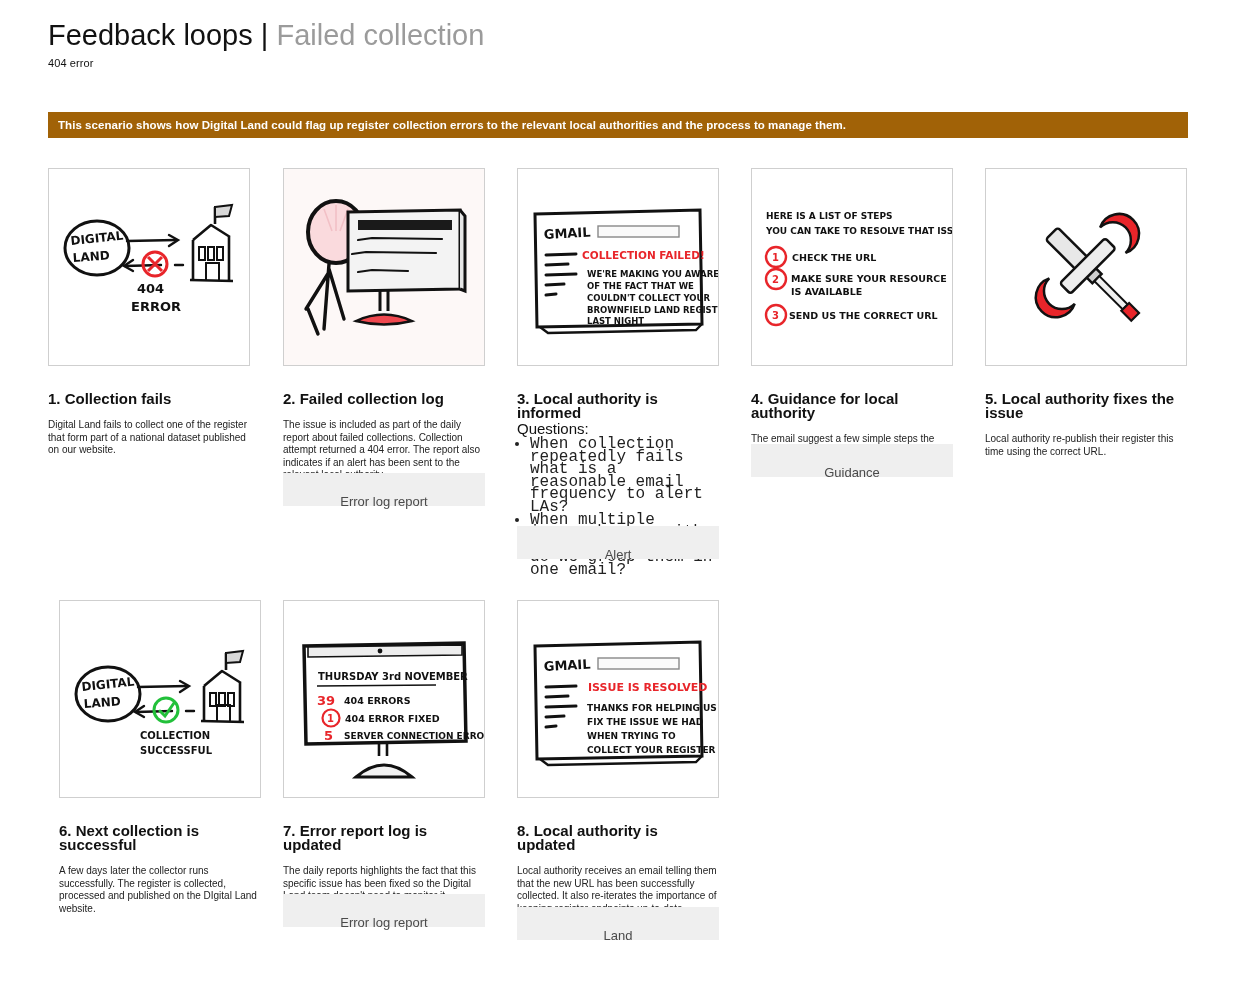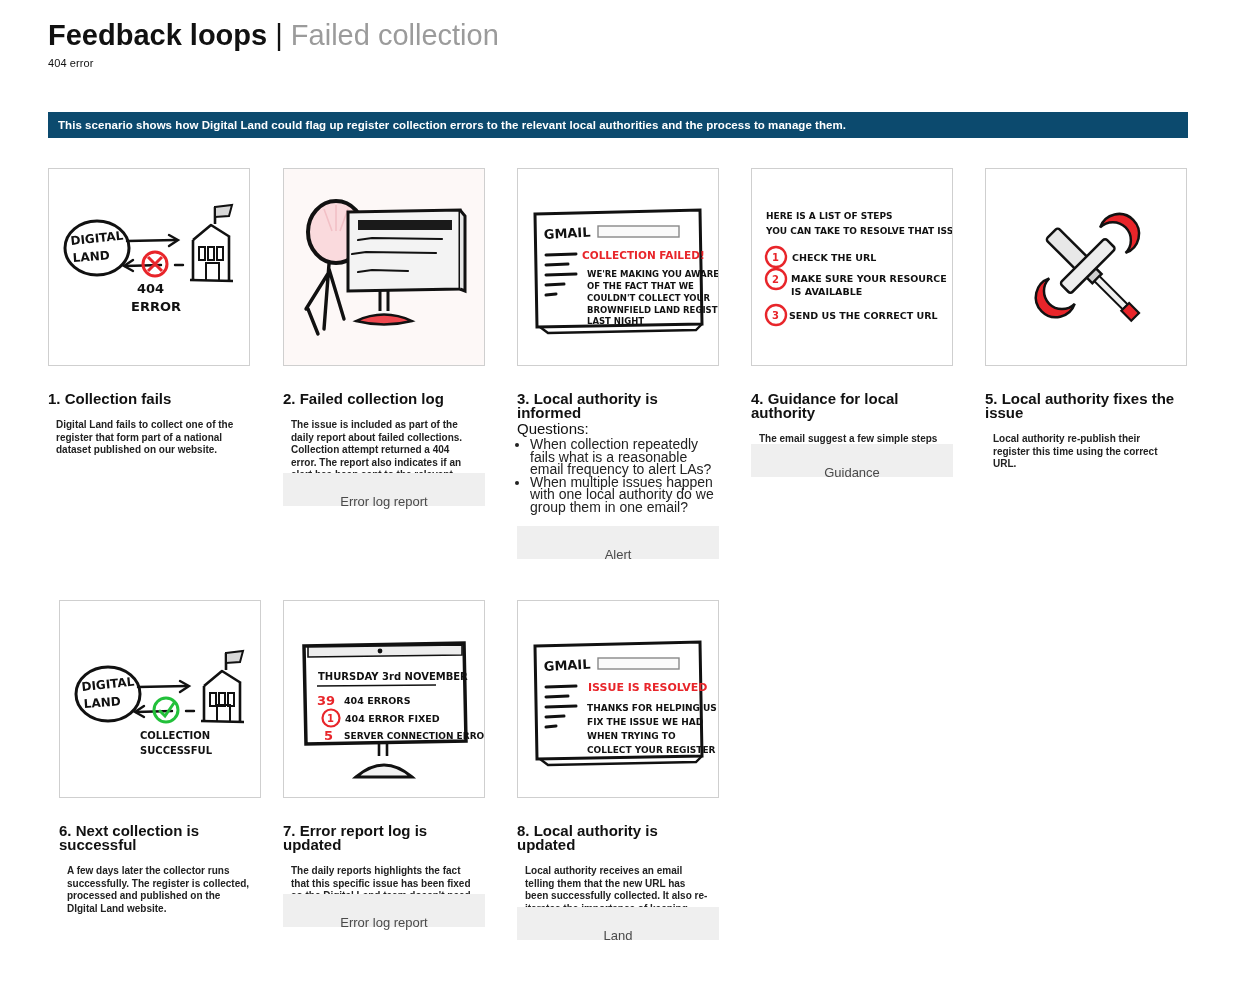--- a/index.html
+++ b/index.html
@@ -22,21 +22,21 @@
     left: 48px;
     top: 18px;
   }
   .title-line {
     font-size: 29px;
     line-height: 34px;
     white-space: nowrap;
   }
   .title-main {
     color: #111111;
-    font-weight: bold;
+    font-weight: normal;
   }
   .title-sep {
     color: #111111;
     font-weight: normal;
   }
   .title-sub {
     color: #9b9b9b;
     font-weight: normal;
   }
   .title-kicker {
@@ -47,21 +47,21 @@
     letter-spacing: 0.1px;
   }
 
   
   .scenario-banner {
     position: absolute;
     left: 48px;
     top: 112px;
     width: 1140px;
     height: 26px;
-    background: #0c4a6e;
+    background: #a16207;
     display: flex;
     align-items: center;
   }
   .scenario-banner .banner-text {
     color: #ffffff;
     font-size: 11.5px;
     font-weight: bold;
     padding-left: 10px;
     letter-spacing: 0.05px;
     white-space: nowrap;
@@ -96,32 +96,33 @@
     color: #111111;
     margin-top: 26px;
     line-height: 14px;
   }
   .card-body {
     font-size: 10px;
     line-height: 12.6px;
     color: #222222;
     margin-top: 13px;
   }
-  .card-body p { margin: 8px; font-weight: bold; }
+  .card-body p { margin: 0; }
   .q-head {
     font-size: 15px;
     font-weight: normal;
     color: #111111;
   }
   ul.q-list {
     margin: 1px 0 0 0;
     padding-left: 13px;
-    font-size: 14px;
+    font-size: 16px;
     line-height: 12.6px;
     color: #222222;
+    font-family: Liberation Mono, monospace;
   }
   ul.q-list li { margin: 0; padding: 0; }
 
   .pill-button {
     display: block;
     width: 202px;
     height: 33px;
     line-height: 33px;
     text-align: center;
     background: #efefef;

